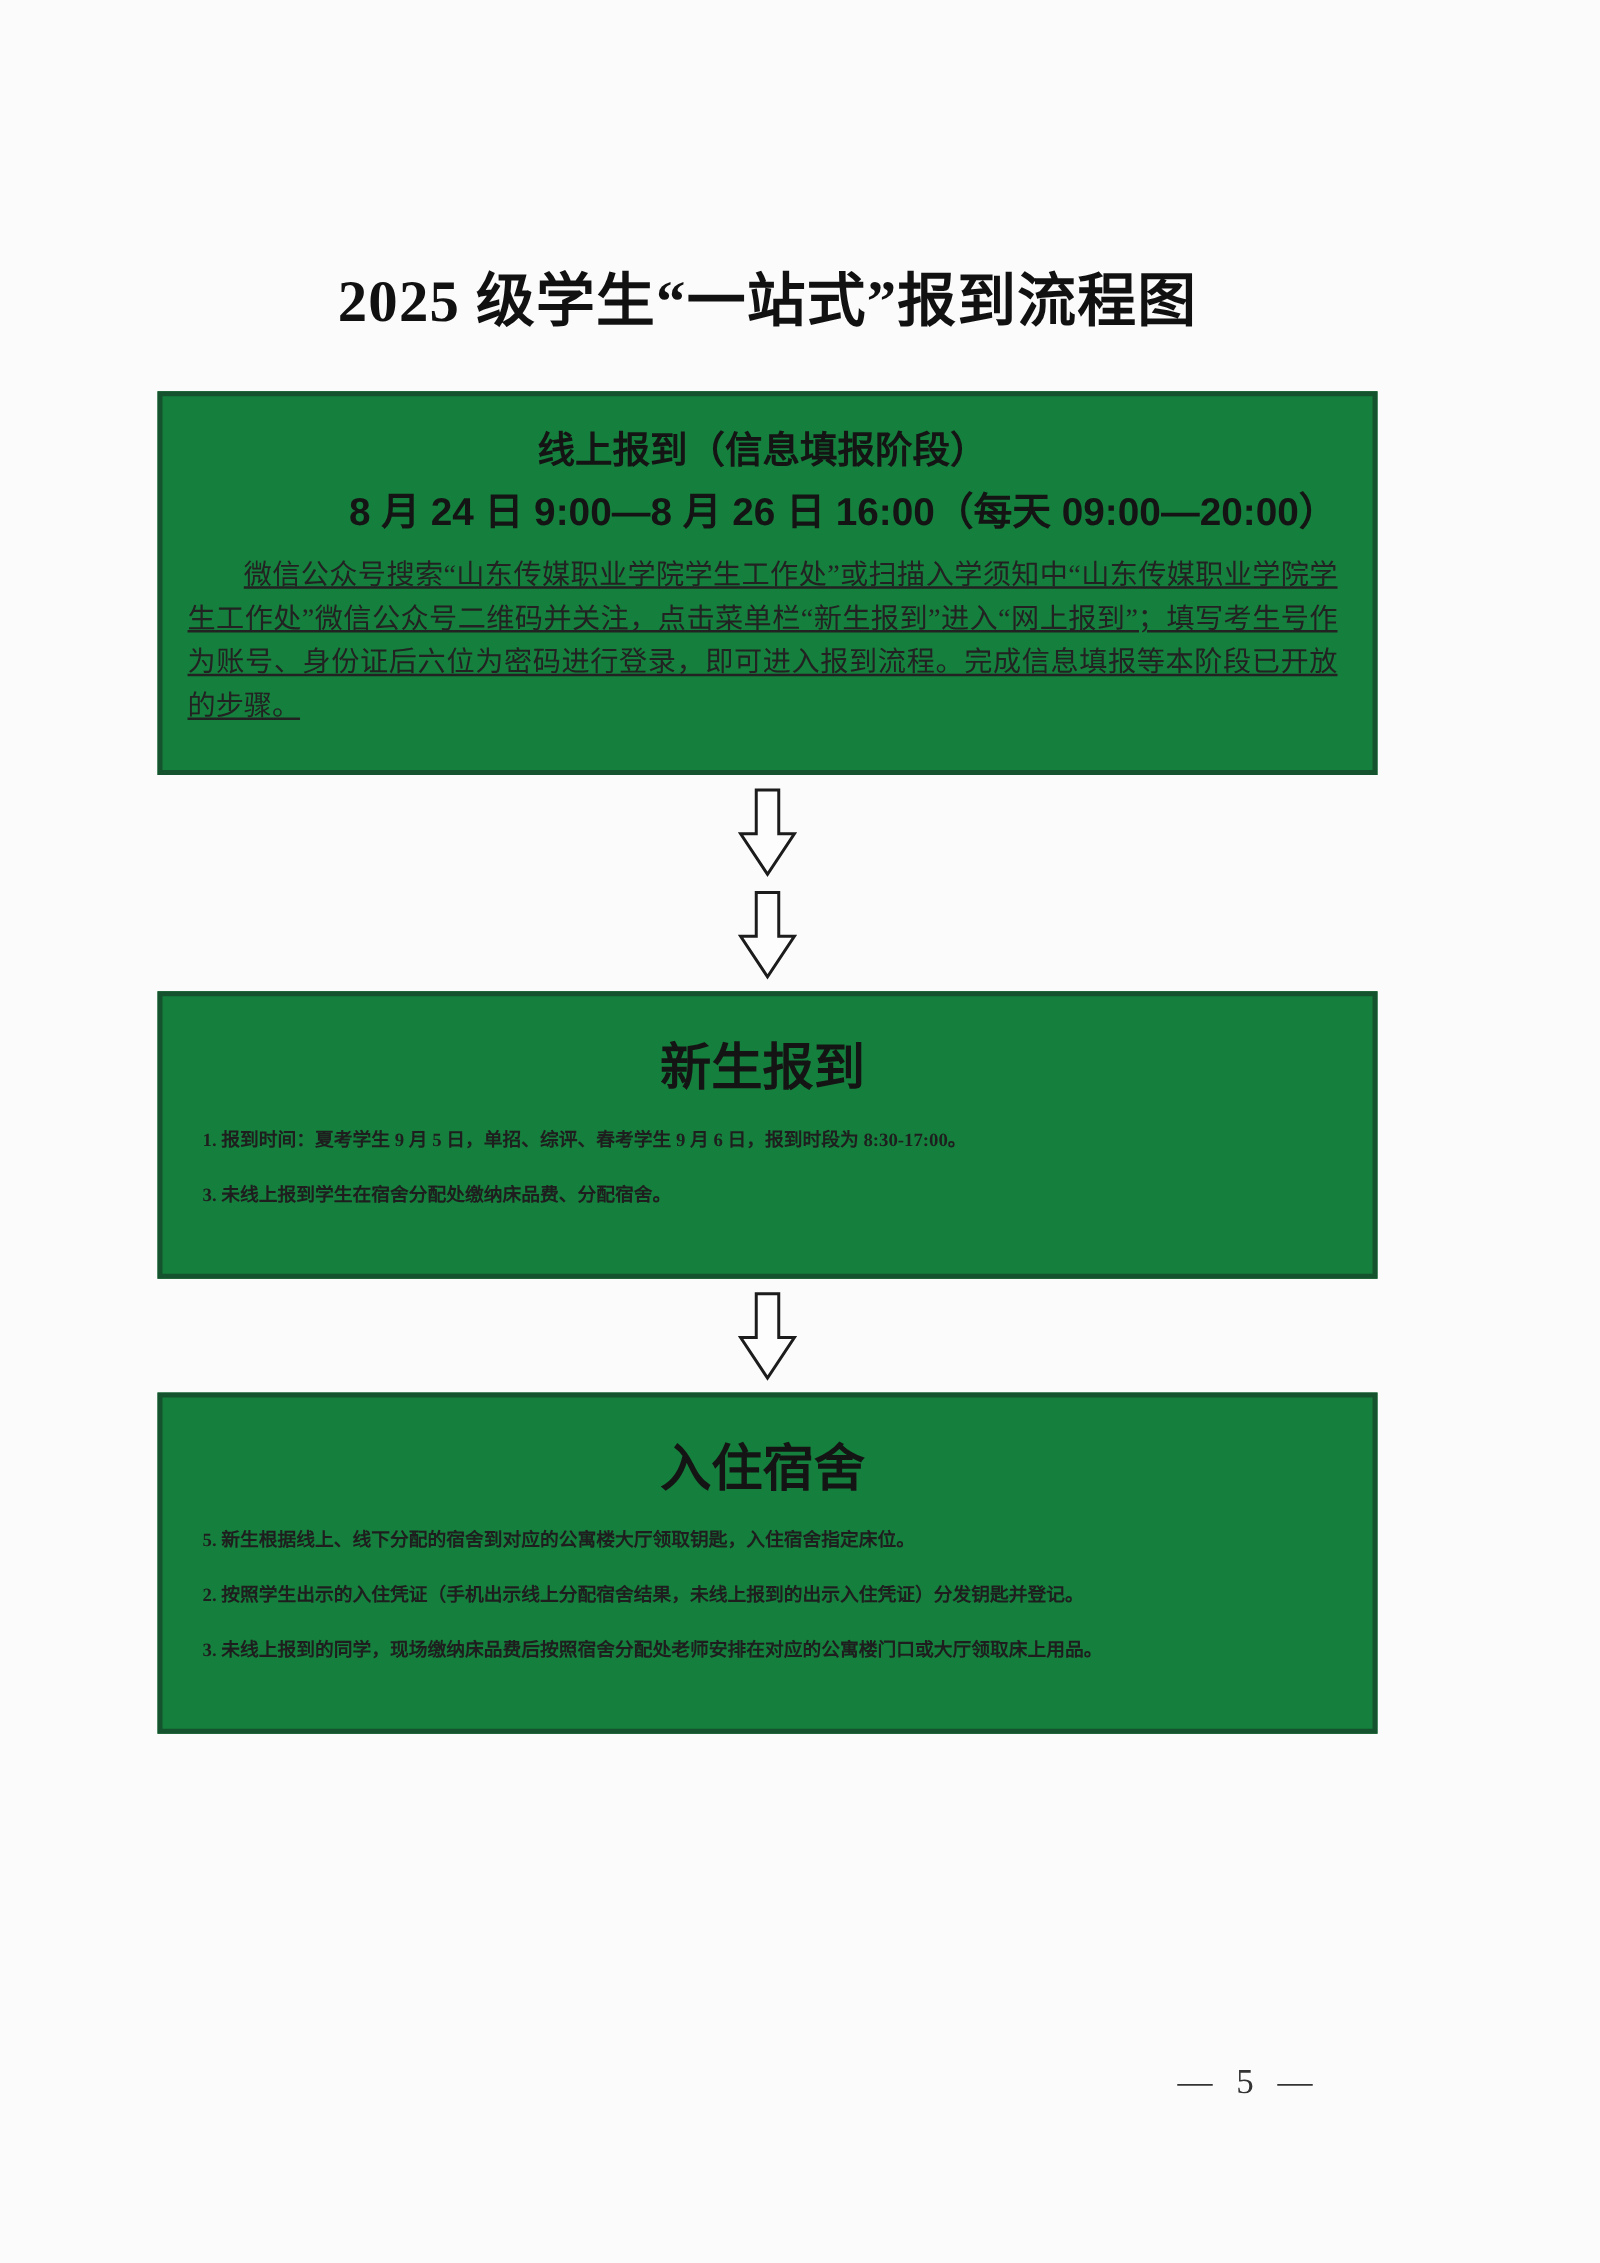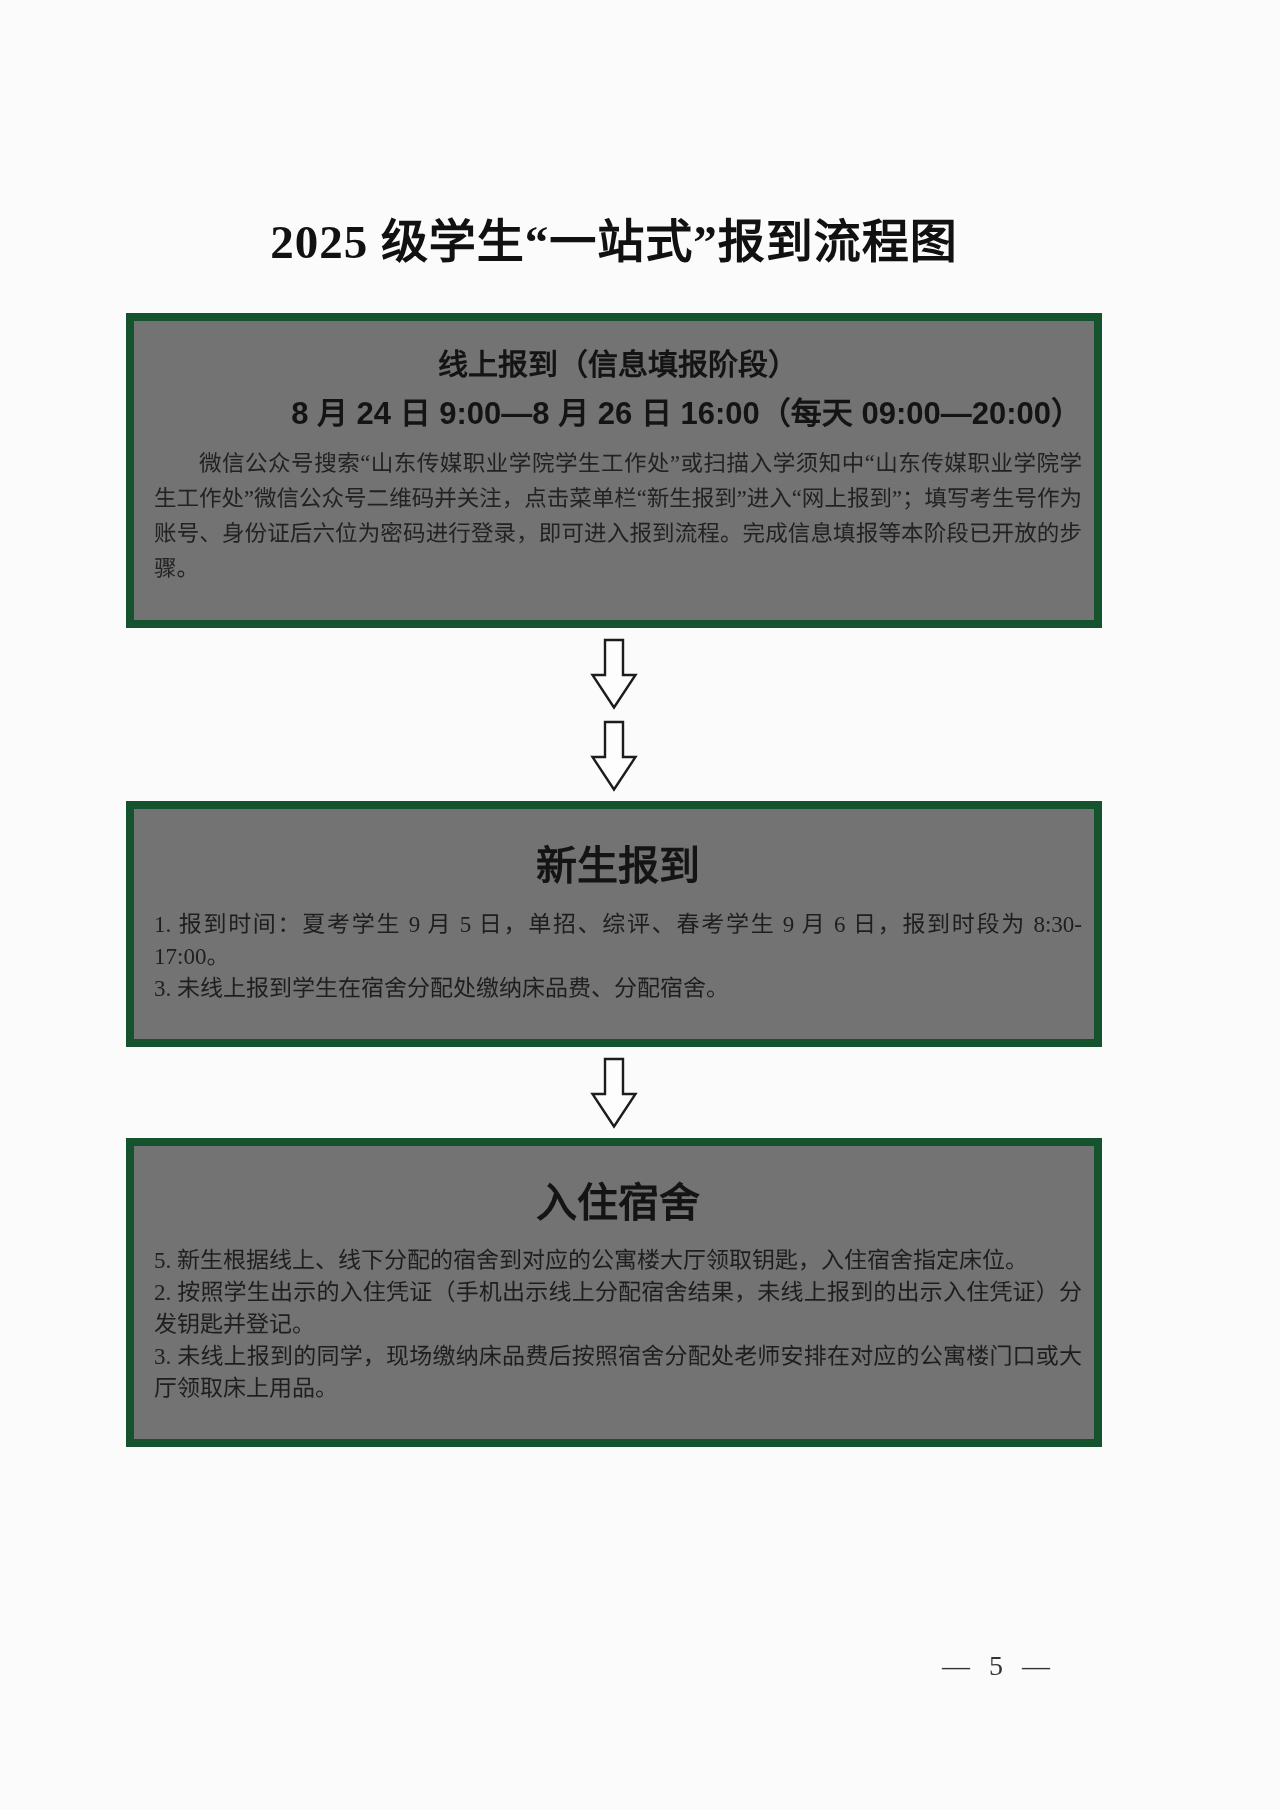--- a/index.html
+++ b/index.html
@@ -29,23 +29,23 @@
     font-size: 47px;
     letter-spacing: 1px;
     line-height: 1.15;
     color: #111;
   }
   .flow {
     width: 976px;
     margin: 44px auto 0 auto;
   }
   .flow-box {
-    border: 8px solid #14532d;
-    background: #737373;
-    padding: 20px 12px 34px 20px;
+    border: 4px solid #14532d;
+    background: #15803d;
+    padding: 20px 28px 34px 20px;
     box-sizing: border-box;
   }
   .flow-box h2 {
     margin: 4px 0 6px 0;
     text-align: center;
     font-family: "Liberation Sans", "DejaVu Sans", sans-serif;
     font-weight: bold;
     font-size: 30px;
     line-height: 1.35;
     color: #141414;
@@ -65,27 +65,29 @@
   }
   .flow-box .body-text {
     margin: 6px 0 0 0;
     font-size: 22.5px;
     line-height: 35px;
     text-align: justify;
     color: #222;
   }
   .flow-box .body-text.indent {
     text-indent: 2em;
+    text-decoration: underline;
   }
   .flow-box .list p {
-    margin: 0;
-    font-size: 23px;
+    margin: 12px;
+    font-size: 15px;
     line-height: 32px;
     text-align: justify;
     color: #1e1e1e;
+    font-weight: bold;
   }
   .arrow {
     width: 62px;
     margin: 10px auto 9px auto;
     height: 72px;
   }
   .page-number {
     position: absolute;
     top: 1650px;
     right: 172px;

